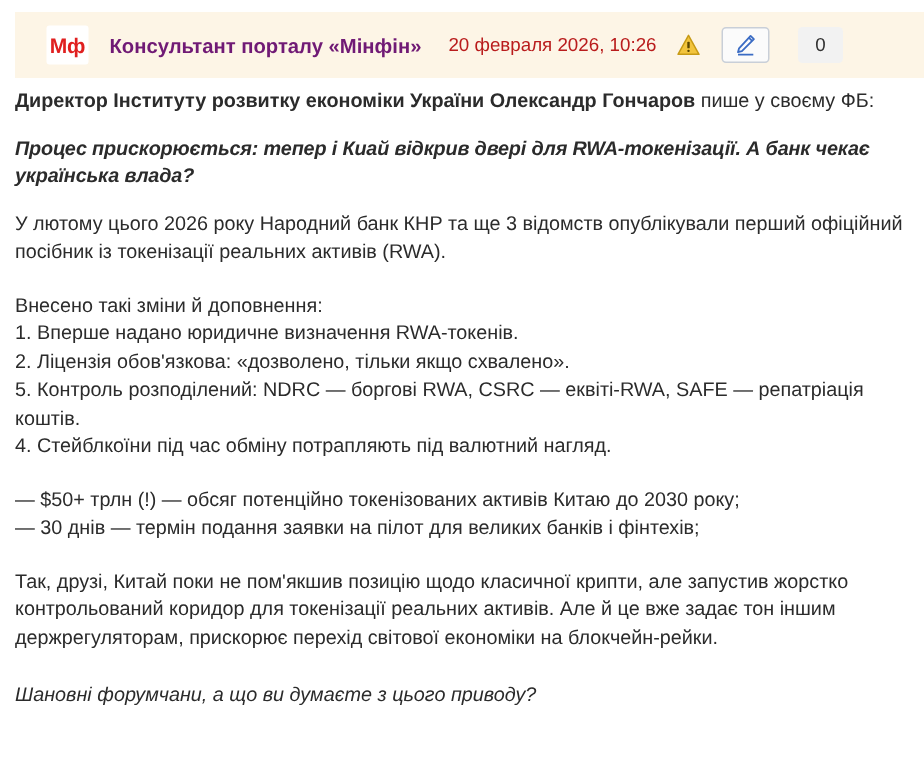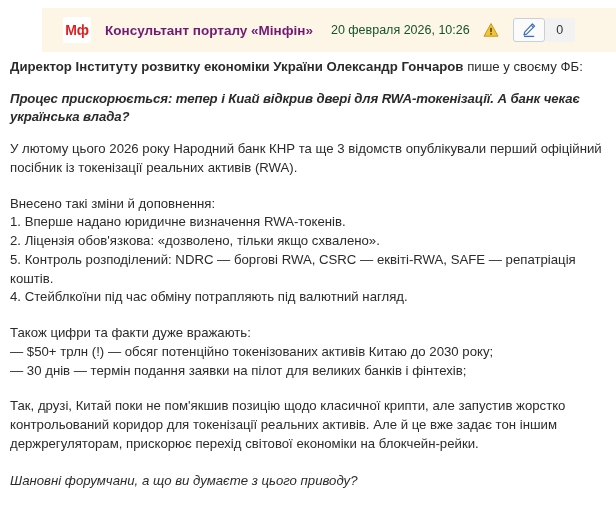--- a/index.html
+++ b/index.html
@@ -28,21 +28,20 @@
   .post-header {
     position: absolute;
     left: 10px;
     top: 8px;
     right: 0;
     height: 44px;
     background: #fdf5e6;
     display: flex;
     align-items: center;
     padding: 0 0 0 21px;
-    margin-left: 32px;
   }
 
   .avatar {
     width: 28px;
     height: 26px;
     background: #ffffff;
     border-radius: 2px;
     display: flex;
     align-items: center;
     justify-content: center;
@@ -60,21 +59,21 @@
     margin-left: 14px;
     color: #701a75;
     font-weight: bold;
     font-size: 13.5px;
     white-space: nowrap;
     flex: 0 0 auto;
   }
 
   .post-date {
     margin-left: 18px;
-    color: #14532d;
+    color: #b91c1c;
     font-size: 12.5px;
     white-space: nowrap;
     flex: 0 0 auto;
   }
 
   .warn-icon {
     margin-left: 13px;
     width: 16px;
     height: 16px;
     flex: 0 0 auto;
@@ -195,21 +194,20 @@
 
     <div class="block gap-top">
       <span class="line">Внесено такі зміни й доповнення:</span>
       <span class="line">1. Вперше надано юридичне визначення RWA-токенів.</span>
       <span class="line">2. Ліцензія обов'язкова: «дозволено, тільки якщо схвалено».</span>
       <span class="line">5. Контроль розподілений: NDRC — боргові RWA, CSRC — еквіті-RWA, SAFE — репатріація коштів.</span>
       <span class="line">4. Стейблкоїни під час обміну потрапляють під валютний нагляд.</span>
     </div>
 
     <div class="block gap-top">
-      <span class="line">Також цифри та факти дуже вражають:</span>
       <span class="line">— $50+ трлн (!) — обсяг потенційно токенізованих активів Китаю до 2030 року;</span>
       <span class="line">— 30 днів — термін подання заявки на пілот для великих банків і фінтехів;</span>
     </div>
 
     <p class="para gap-top">Так, друзі, Китай поки не пом'якшив позицію щодо класичної крипти, але запустив жорстко контрольований коридор для токенізації реальних активів. Але й це вже задає тон іншим держрегуляторам, прискорює перехід світової економіки на блокчейн-рейки.</p>
 
     <p class="closing">Шановні форумчани, а що ви думаєте з цього приводу?</p>
 
   </div>
 

